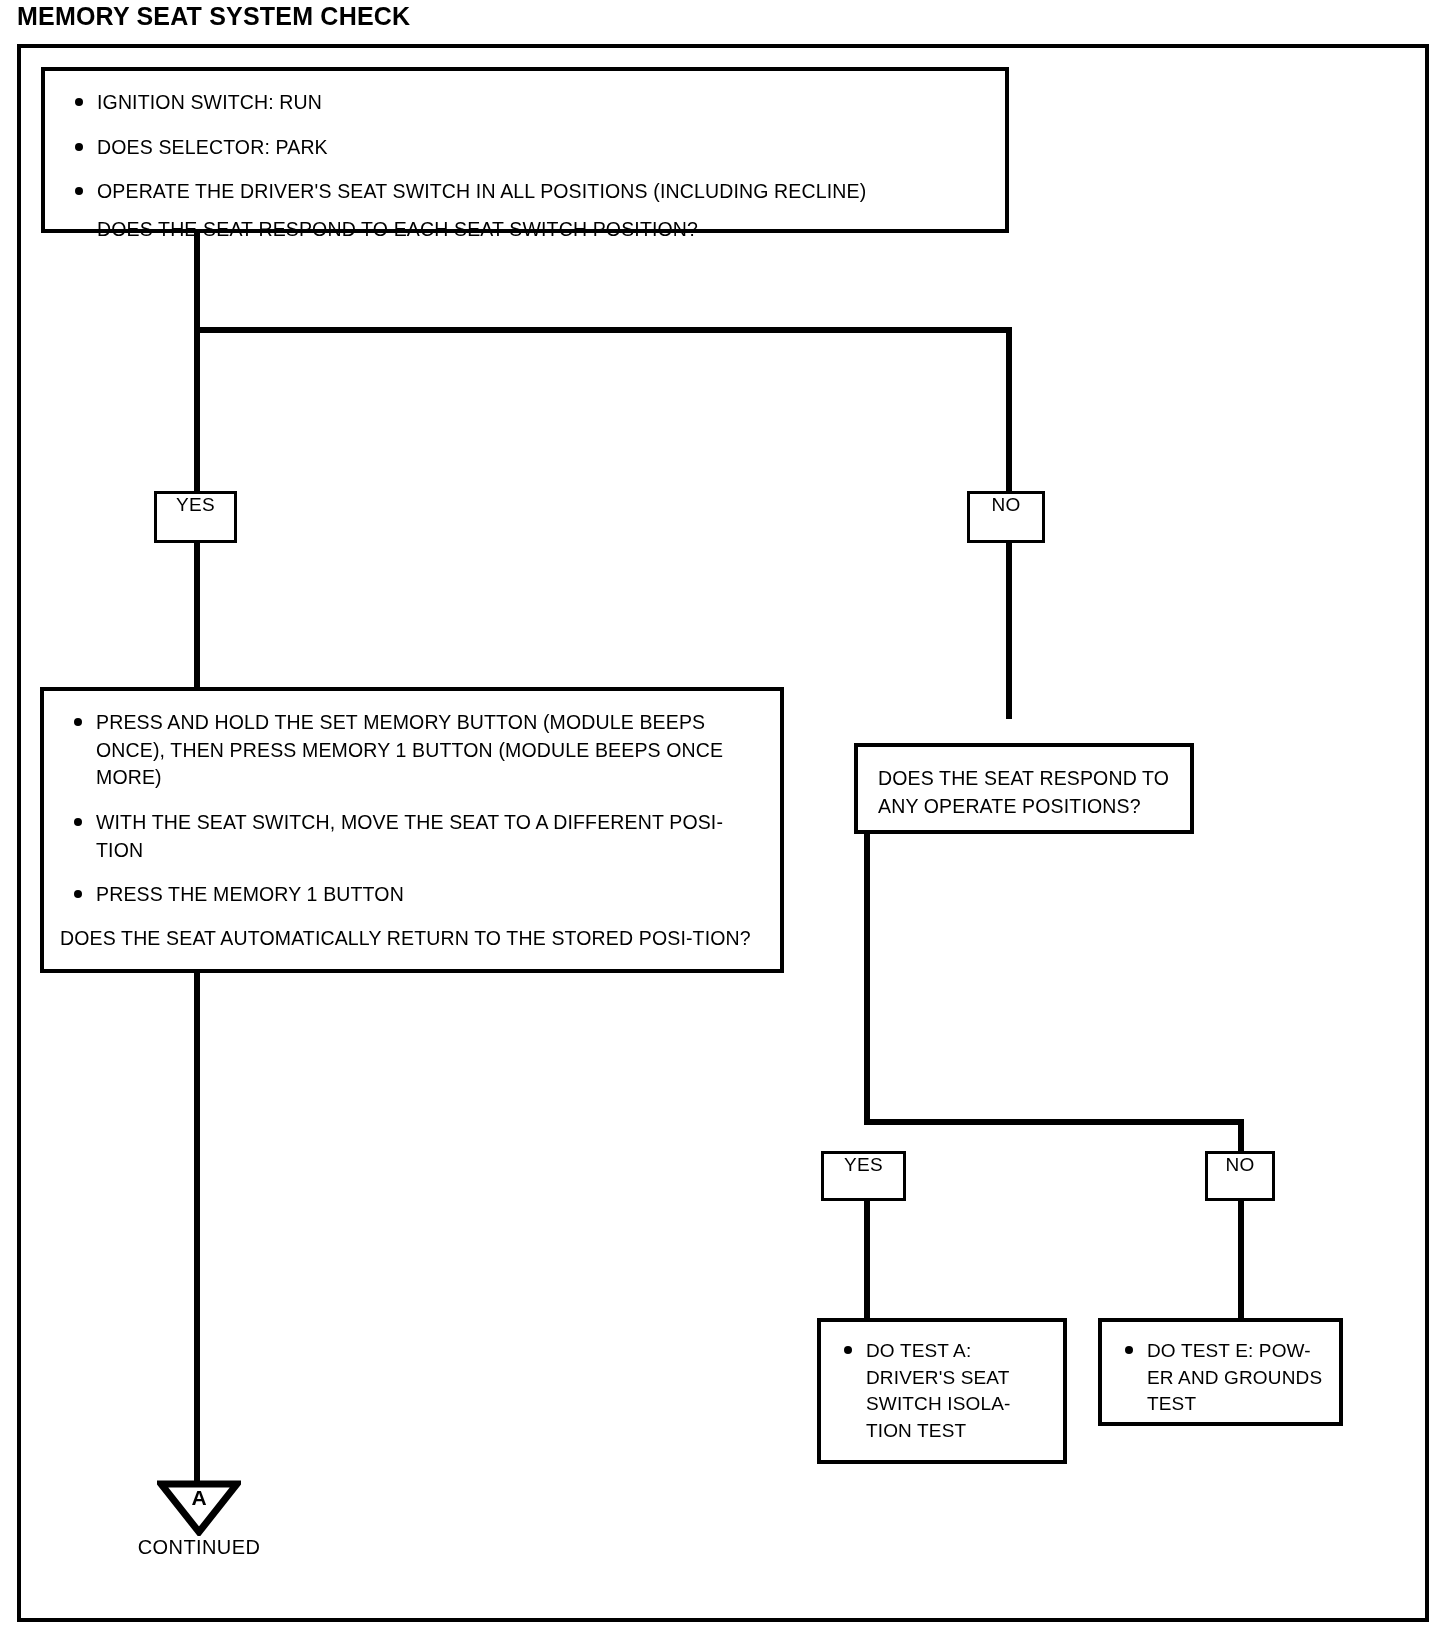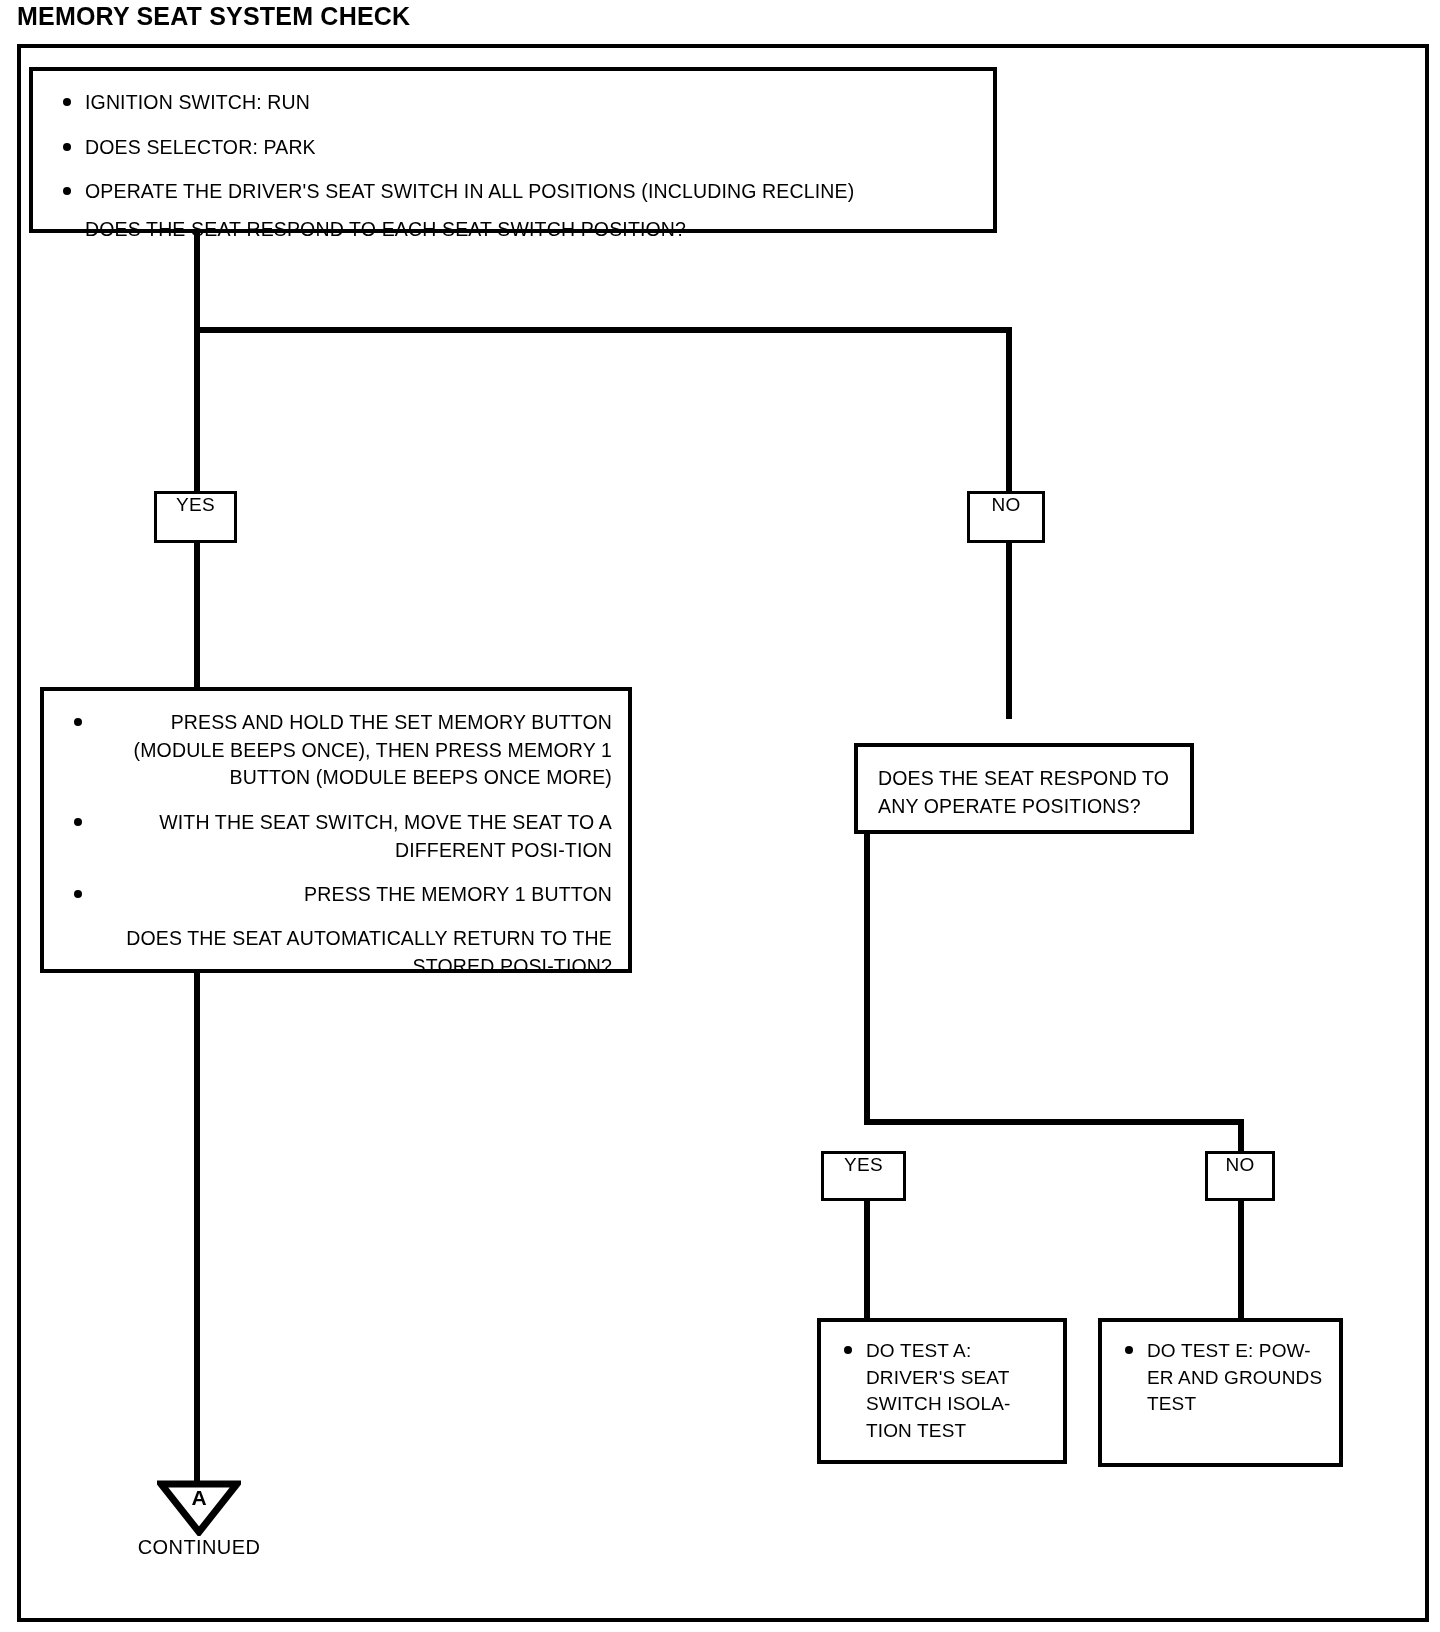--- a/index.html
+++ b/index.html
@@ -155,21 +155,21 @@
 </style>
 </head>
 <body>
 
 <div id="page">
 
   <div id="title">MEMORY SEAT SYSTEM CHECK</div>
 
   <div id="page-frame"></div>
 
-  <div class="box" id="box1" style="left:20px; top:67px; width:968px; height:166px;">
+  <div class="box" id="box1" style="left:32px; top:67px; width:968px; height:166px;">
     <div class="box-inner">
       <ul class="bullets">
         <li>
           <span class="bull"></span>
           <span>IGNITION SWITCH: RUN</span>
         </li>
         <li>
           <span class="bull"></span>
           <span>DOES SELECTOR: PARK</span>
         </li>
@@ -193,21 +193,21 @@
   <div class="lbl-box" style="left:145px; top:491px; width:83px; height:52px;">
     <span>YES</span>
   </div>
   <div class="lbl-box" style="left:958px; top:491px; width:78px; height:52px;">
     <span>NO</span>
   </div>
 
   <div class="vline" style="left:185px; top:543px; height:146px;"></div>
   <div class="vline" style="left:997px; top:543px; height:176px;"></div>
 
-  <div class="box" id="box2" style="left:31px; top:687px; width:592px; height:286px;text-align:right;">
+  <div class="box" id="box2" style="left:31px; top:687px; width:744px; height:286px;">
     <div class="box-inner">
       <ul class="bullets">
         <li>
           <span class="bull"></span>
           <span>PRESS AND HOLD THE SET MEMORY BUTTON (MODULE BEEPS ONCE), THEN PRESS MEMORY 1 BUTTON (MODULE BEEPS ONCE MORE)</span>
         </li>
         <li>
           <span class="bull"></span>
           <span>WITH THE SEAT SWITCH, MOVE THE SEAT TO A DIFFERENT POSI-TION</span>
         </li>
@@ -249,21 +249,21 @@
     <div class="box-inner">
       <ul class="bullets">
         <li>
           <span class="bull"></span>
           <span>DO TEST A: DRIVER'S SEAT SWITCH ISOLA-TION TEST</span>
         </li>
       </ul>
     </div>
   </div>
 
-  <div class="box box-sm" id="box-test-e" style="left:1089px; top:1318px; width:245px; height:149px;">
+  <div class="box box-sm" id="box-test-e" style="left:1089px; top:1318px; width:245px; height:108px;">
     <div class="box-inner">
       <ul class="bullets">
         <li>
           <span class="bull"></span>
           <span>DO TEST E: POW-ER AND GROUNDS TEST</span>
         </li>
       </ul>
     </div>
   </div>
 

